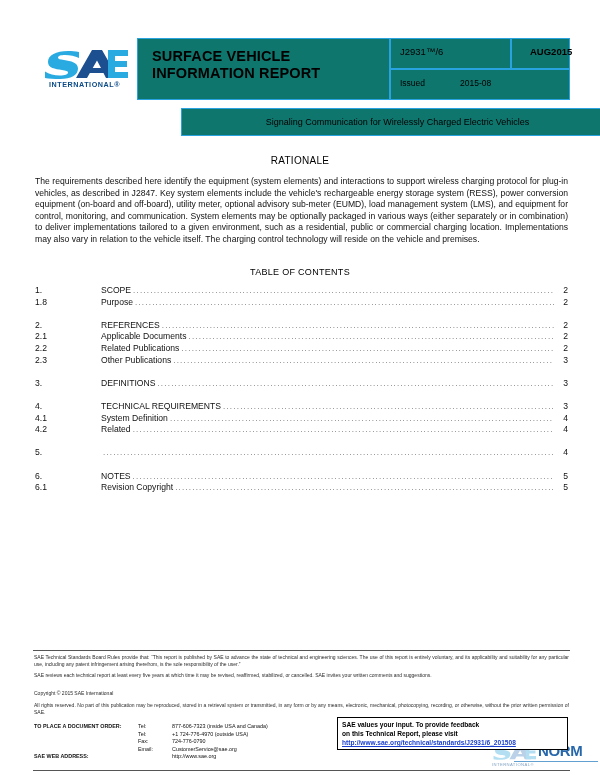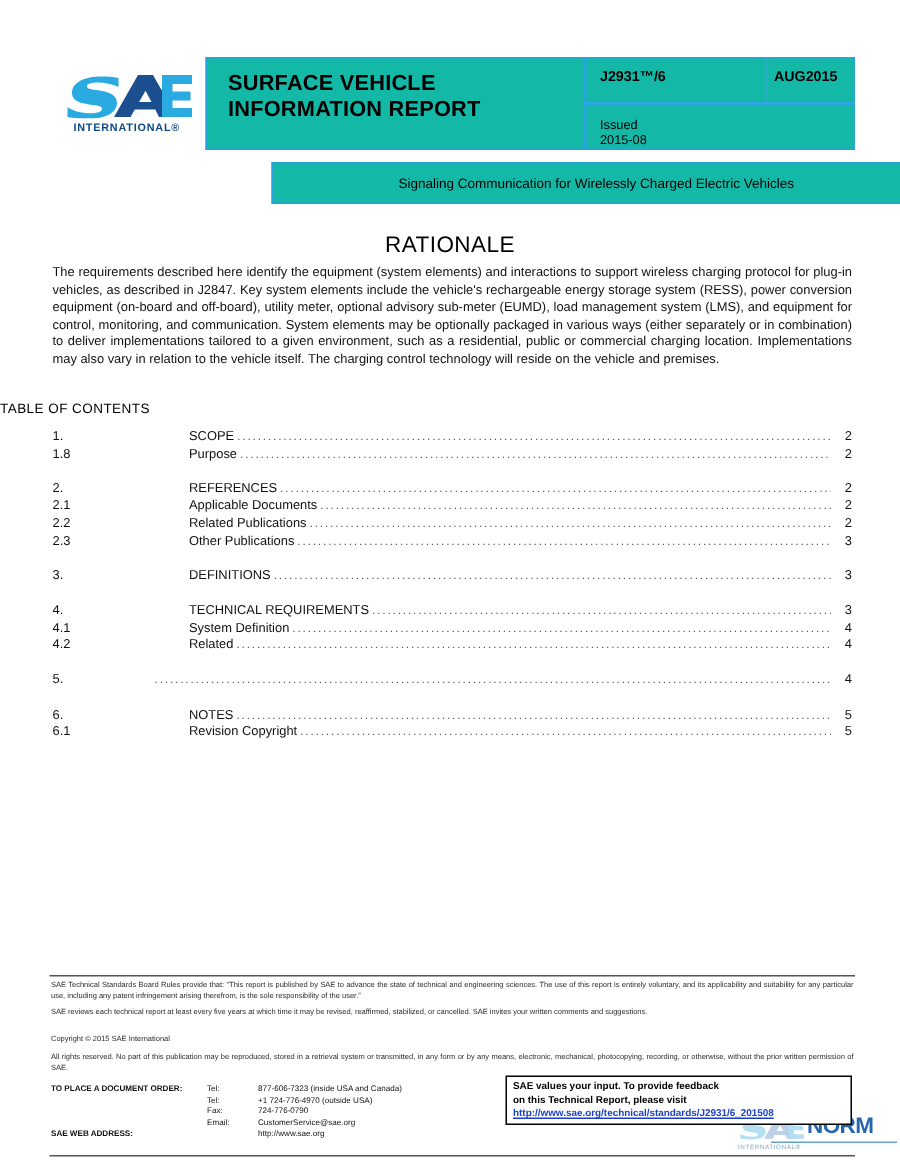--- a/index.html
+++ b/index.html
@@ -55,58 +55,57 @@
   .hdr-table {
     position: absolute;
     left: 104px;
     top: 0;
     width: 433px;
   }
   .hdr-row { display: flex; }
   .cell {
     border: 1.5px solid #29a3e0;
     box-sizing: border-box;
-    background: #14b8a6;
+    background: #0f766e;
   }
   .cell-title {
     width: 253px;
     height: 62px;
     padding: 9px 0 0 14px;
   }
   .cell-title .t1, .cell-title .t2 {
     font-size: 14.5px;
     font-weight: bold;
     letter-spacing: 0.15px;
     line-height: 17px;
     color: #000;
   }
   .cell-number {
     width: 121px;
     height: 31px;
     padding: 7px 0 0 9px;
     font-size: 9.5px;
-    font-weight: bold;
+    font-weight: normal;
     color: #000;
   }
   .cell-date {
     width: 59px;
     height: 31px;
-    padding: 7px 0 0 4px;
+    padding: 7px 0 0 18px;
     font-size: 9.5px;
     font-weight: bold;
     color: #000;
   }
   .cell-issued {
     width: 180px;
     height: 31px;
     padding: 8px 0 0 9px;
     font-size: 8.5px;
     color: #000;
     display: flex;
-    flex-direction: column;
   }
   .cell-issued .lbl { width: 60px; }
   .cell-subject {
     width: 433px;
     height: 28px;
     margin-top: 8px;
     display: flex;
     align-items: center;
     justify-content: center;
     font-size: 9px;
@@ -114,61 +113,61 @@
     margin-left: 44px;
   }
   .sub-col { display: flex; flex-direction: column; }
 
   
   .rationale-head {
     position: absolute;
     left: 0; top: 155px;
     width: 600px;
     text-align: center;
-    font-size: 15px;
+    font-size: 10px;
     letter-spacing: 0.3px;
     color: #000;
   }
   .rationale-body {
     position: absolute;
     left: 35px;
     top: 176px;
     width: 533px;
     font-size: 8.6px;
     line-height: 11.6px;
     text-align: justify;
     color: #111;
   }
 
   .toc-head {
     position: absolute;
     left: 0; top: 267px;
     width: 600px;
-    text-align: left;
+    text-align: center;
     font-size: 9px;
     letter-spacing: 0.3px;
     color: #000;
   }
   .toc {
     position: absolute;
     left: 35px;
     top: 285px;
     width: 533px;
   }
   .toc-row {
     display: flex;
     align-items: flex-end;
     font-size: 8.6px;
     line-height: 11.6px;
     color: #111;
     height: 11.6px;
   }
   .toc-row.gap { margin-top: 11.6px; }
   .toc-num { width: 66px; flex: none; }
-  .toc-label { flex: none; white-space: nowrap; margin-left: 25px; }
+  .toc-label { flex: none; white-space: nowrap; }
   .toc-dots {
     flex: 1 1 auto;
     overflow: hidden;
     white-space: nowrap;
     margin: 0 2px 0 2px;
     letter-spacing: 1.2px;
     color: #555;
     font-size: 8px;
   }
   .toc-page { width: 12px; flex: none; text-align: right; }

